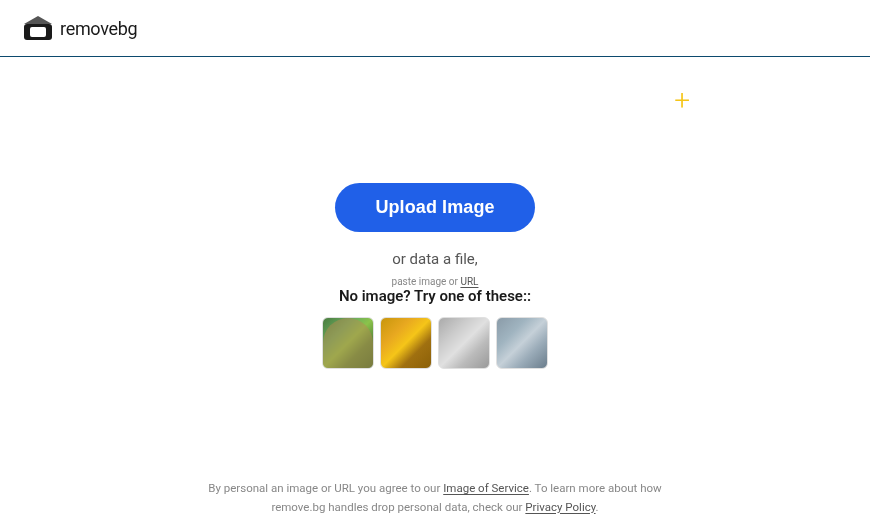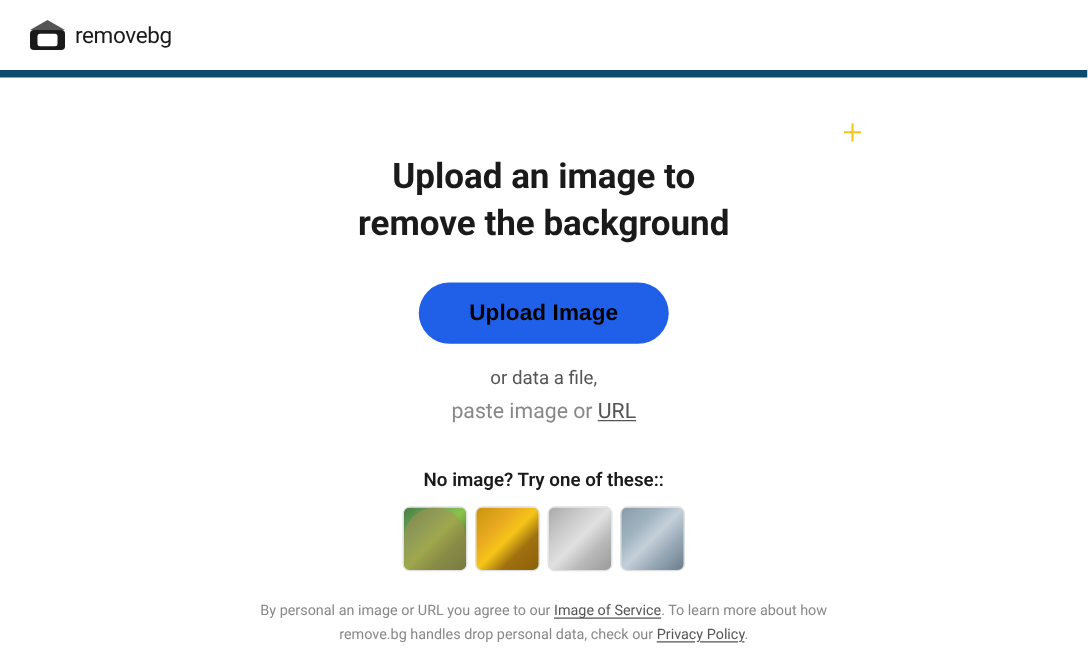--- a/index.html
+++ b/index.html
@@ -9,21 +9,21 @@
       background: #ffffff;
       width: 870px;
       height: 532px;
       overflow: hidden;
       position: relative;
     }
 
     
     .header {
       padding: 16px 24px;
-      border-bottom: 6px solid #0c4a6e;
+      border-bottom: 1px solid #0c4a6e;
       display: flex;
       align-items: center;
     }
 
     .logo-container {
       display: flex;
       align-items: center;
       gap: 8px;
     }
 
@@ -67,41 +67,40 @@
       font-size: 28px;
       font-weight: 700;
       color: #1a1a1a;
       text-align: center;
       line-height: 1.35;
       margin-bottom: 28px;
     }
 
     .upload-btn {
       background: #2060e8;
-      color: #000000;
+      color: #ffffff;
       border: none;
       border-radius: 30px;
       padding: 14px 40px;
       font-size: 18px;
       font-weight: 600;
       cursor: pointer;
       margin-bottom: 18px;
       letter-spacing: 0.1px;
     }
 
     .drop-text {
       font-size: 15px;
       color: #555;
       margin-bottom: 8px;
     }
 
     .paste-text {
-      font-size: 17px;
+      font-size: 10px;
       color: #888;
-      margin-bottom: 36px;
     }
 
     .paste-text a {
       color: #555;
       text-decoration: underline;
       text-underline-offset: 2px;
     }
 
     .try-section {
       display: flex;
@@ -190,22 +189,21 @@
       <span>remove</span><span>bg</span>
     </span>
   </div>
 </header>
 
 <main class="main-content">
 
   <div class="plus-icon">+</div>
 
   <h1 class="headline">
-    <span>Upload an image to</span><br>
-    <span>remove the background</span>
+    <br>
   </h1>
 
   <button class="upload-btn">Upload Image</button>
 
   <p class="drop-text">or data a file,</p>
 
   <p class="paste-text">
     <span>paste image or </span><a href="#">URL</a>
   </p>
 

